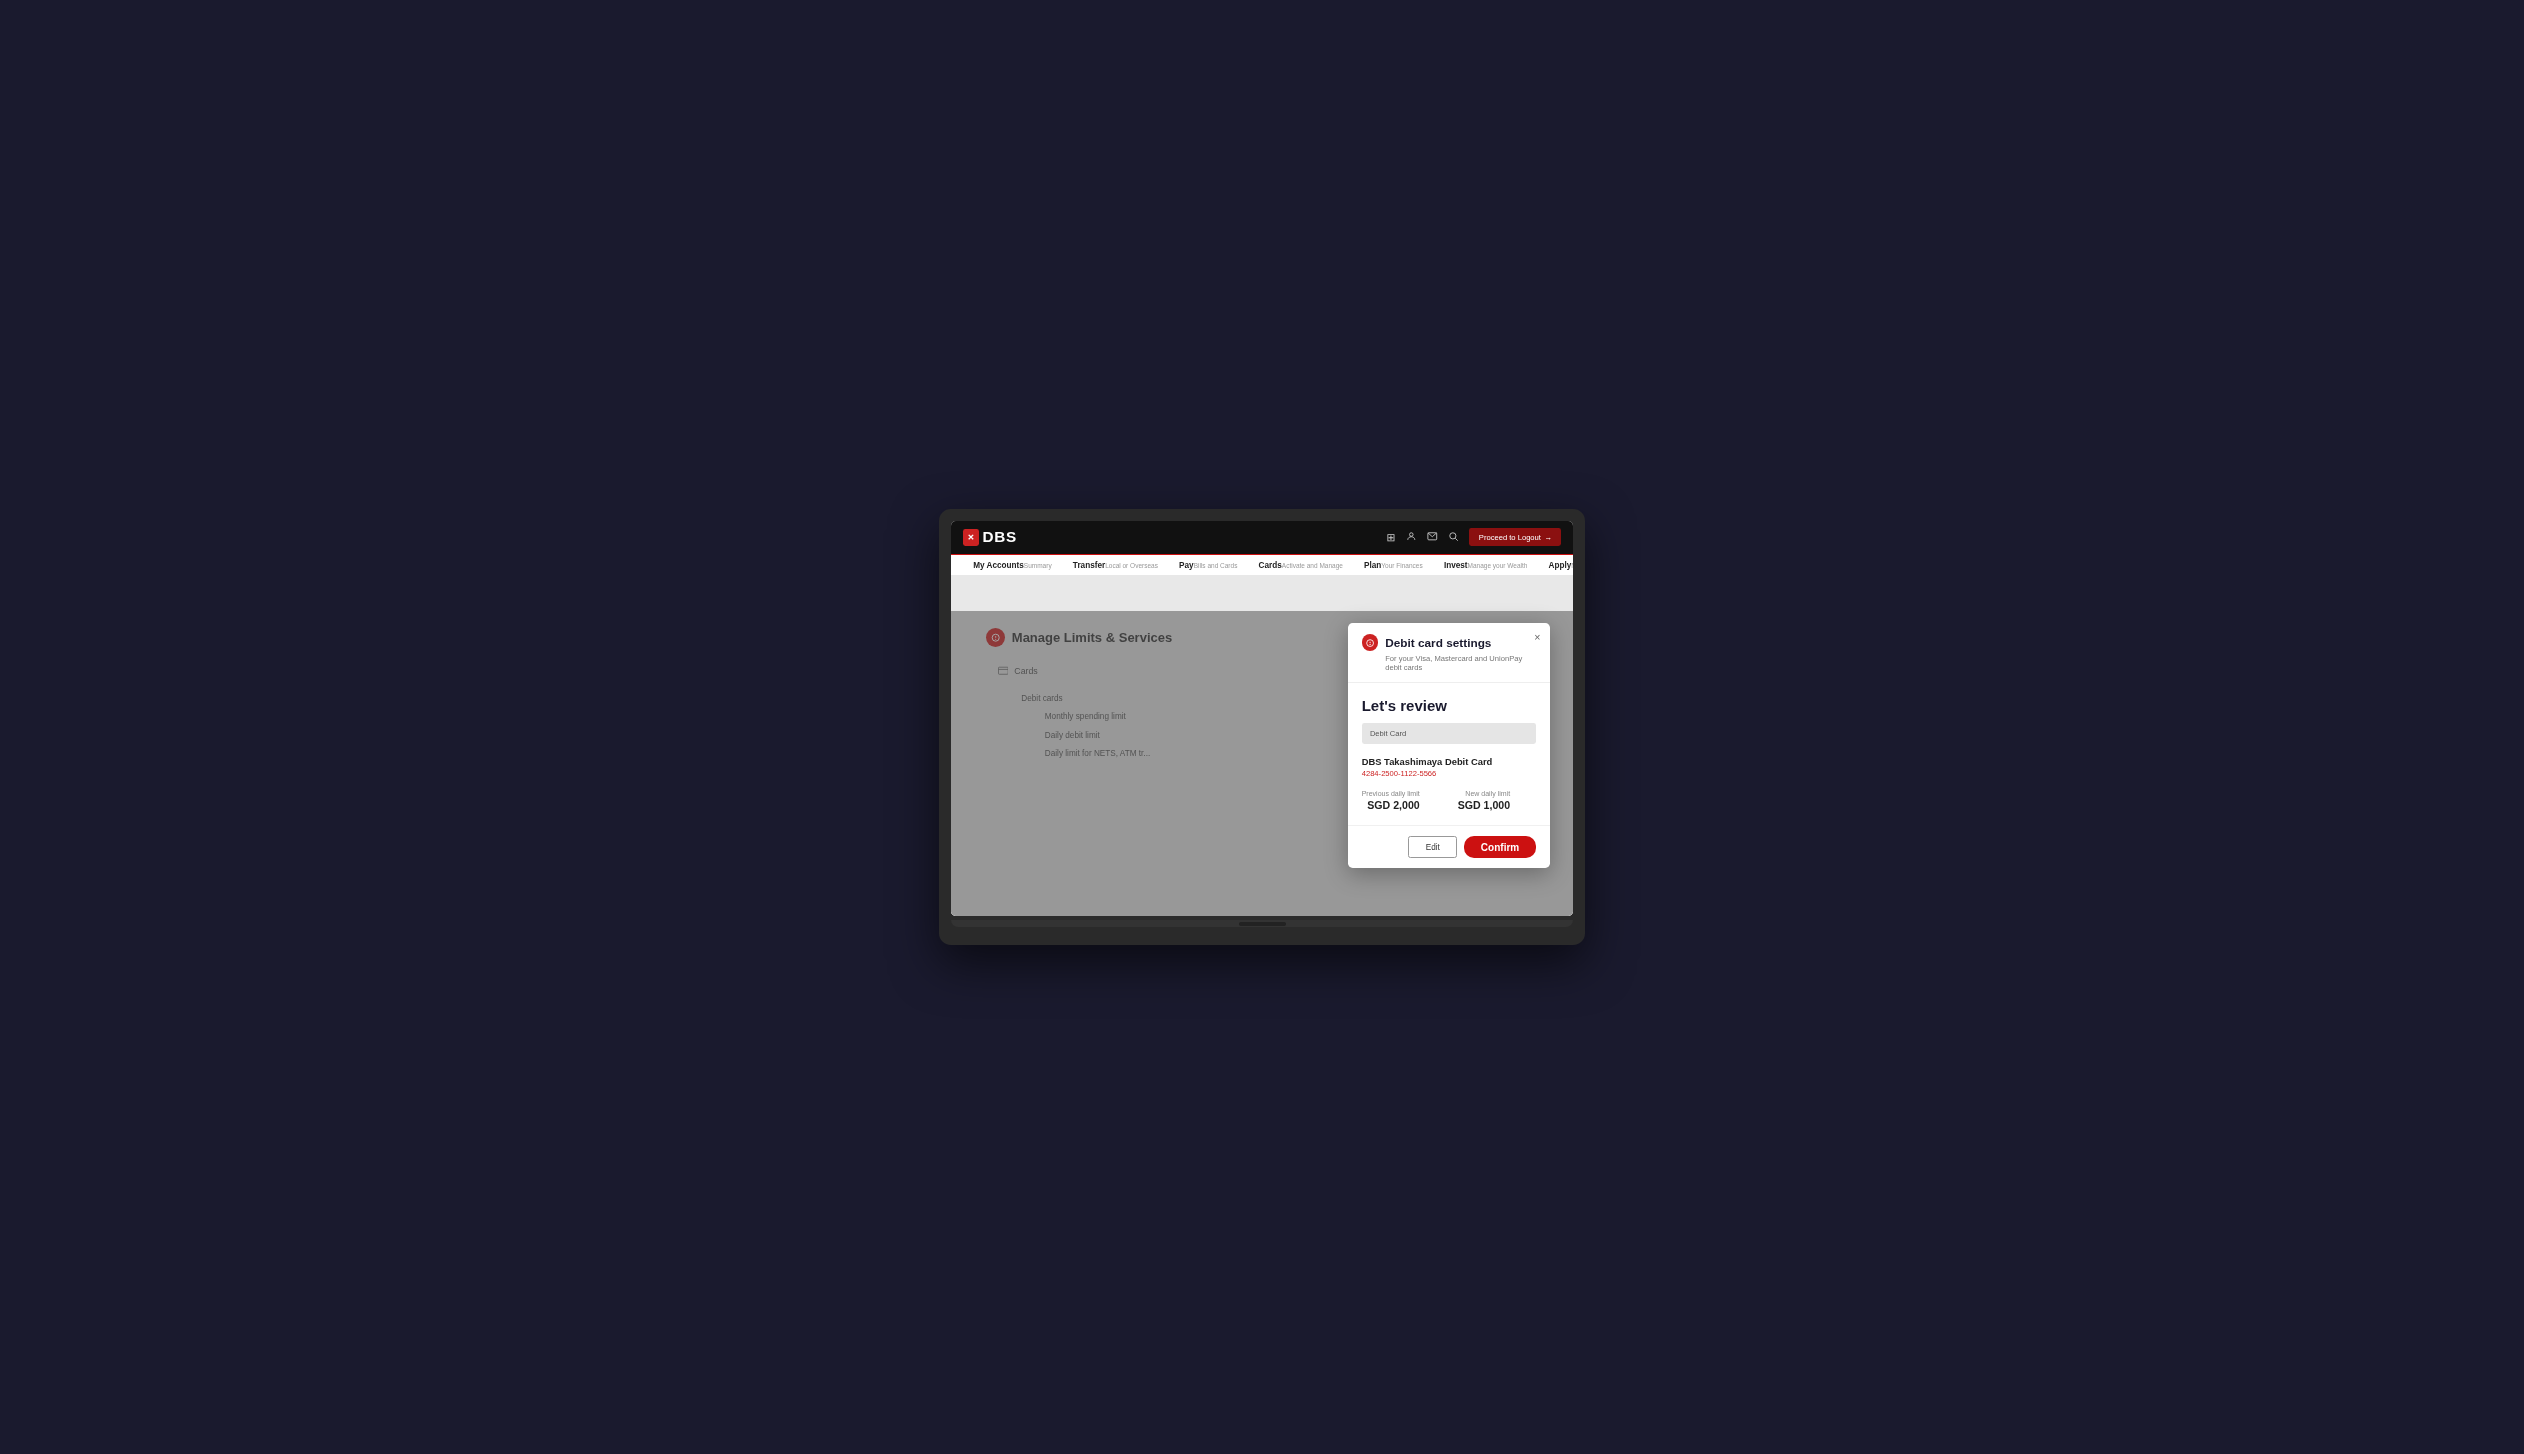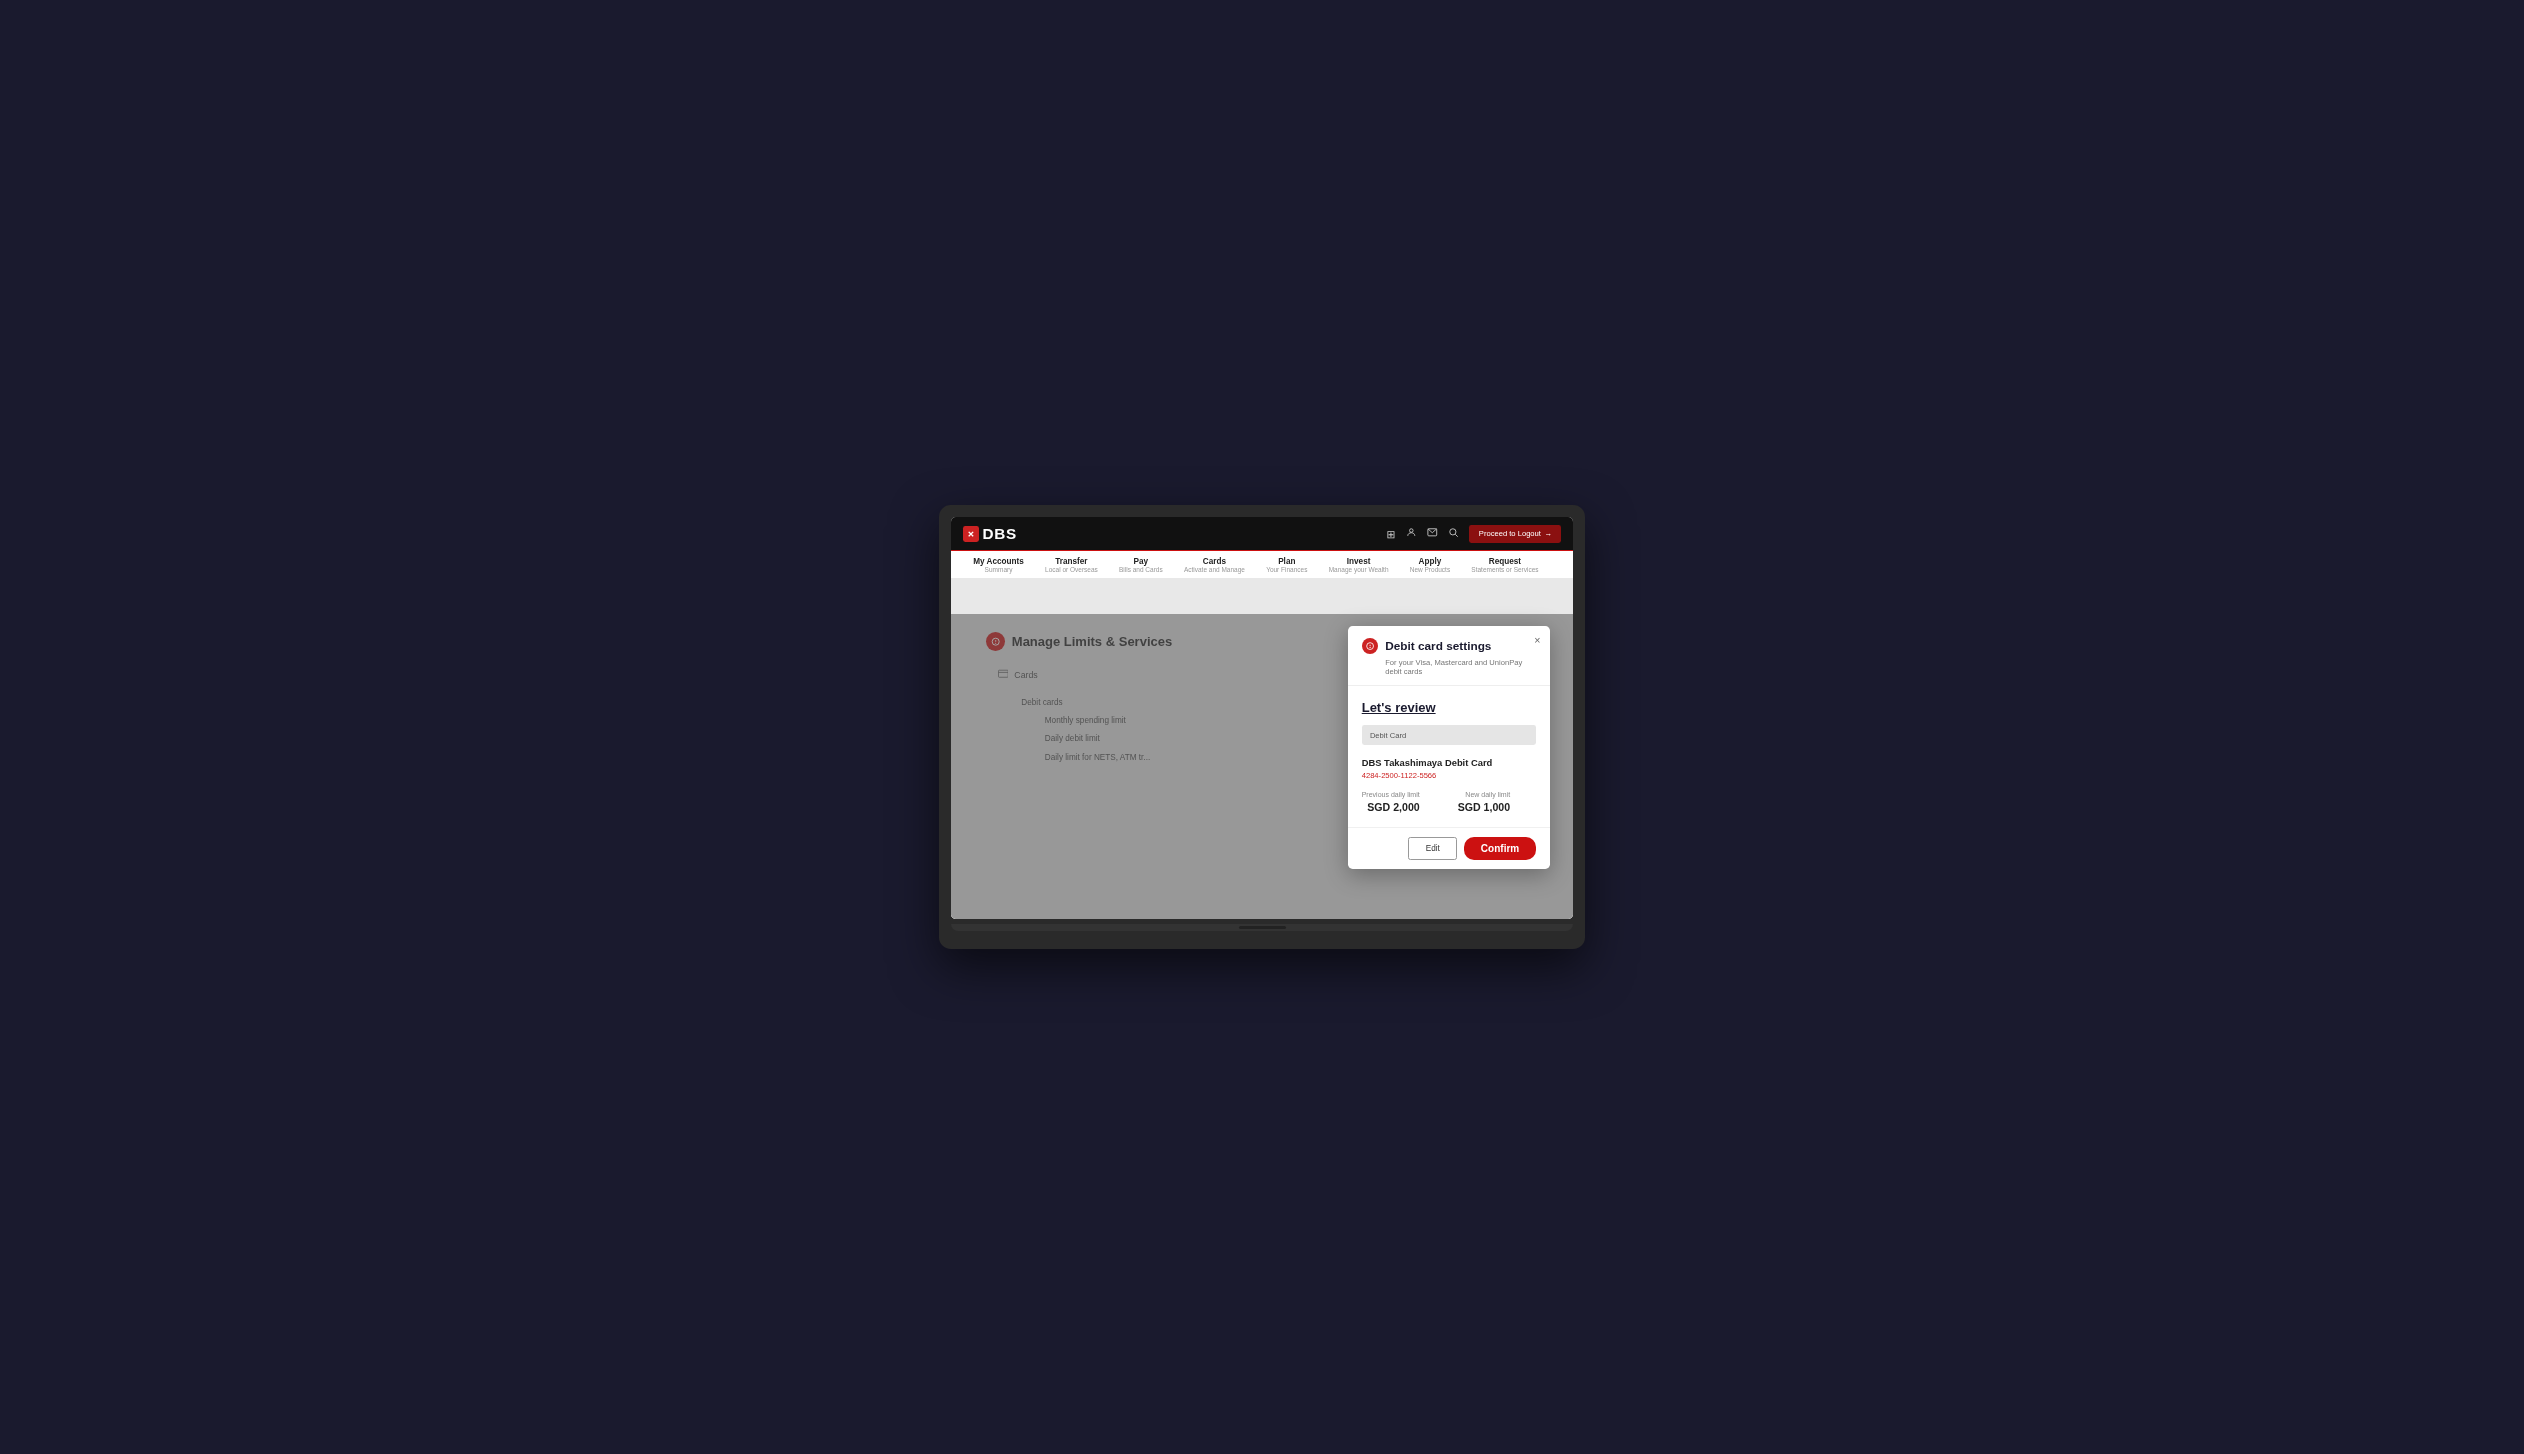--- a/index.html
+++ b/index.html
@@ -95,21 +95,21 @@
       background: white;
       border-top: 1.8px solid #cc1111;
       display: flex;
       align-items: stretch;
       padding: 0 11.8px;
       box-shadow: 0 1.2px 2.4px rgba(0,0,0,0.1);
     }
 
     .nav-item {
       display: flex;
-      flex-direction: column;
+      flex-direction: row;
       align-items: center;
       padding: 5.9px 10.6px;
       cursor: pointer;
       border-bottom: 1.8px solid transparent;
       margin-bottom: -1.8px;
       text-decoration: none;
     }
 
     .nav-item .nav-main {
       font-size: 8.2px;
@@ -268,25 +268,24 @@
       color: #777;
       padding-left: 23.5px;
     }
 
     .modal-body {
       padding: 14px;
       flex: 1;
     }
 
     .review-title {
-      font-size: 13px;
+      font-size: 15px;
       font-weight: 600;
       color: #1a1a2e;
       margin-bottom: 9.4px;
-      text-decoration: underline;
     }
 
     .review-section-label {
       background: #e5e5e5;
       padding: 5.9px 8.2px;
       font-size: 7.6px;
       color: #555;
       border-radius: 2.4px;
       margin-bottom: 11.8px;
     }

